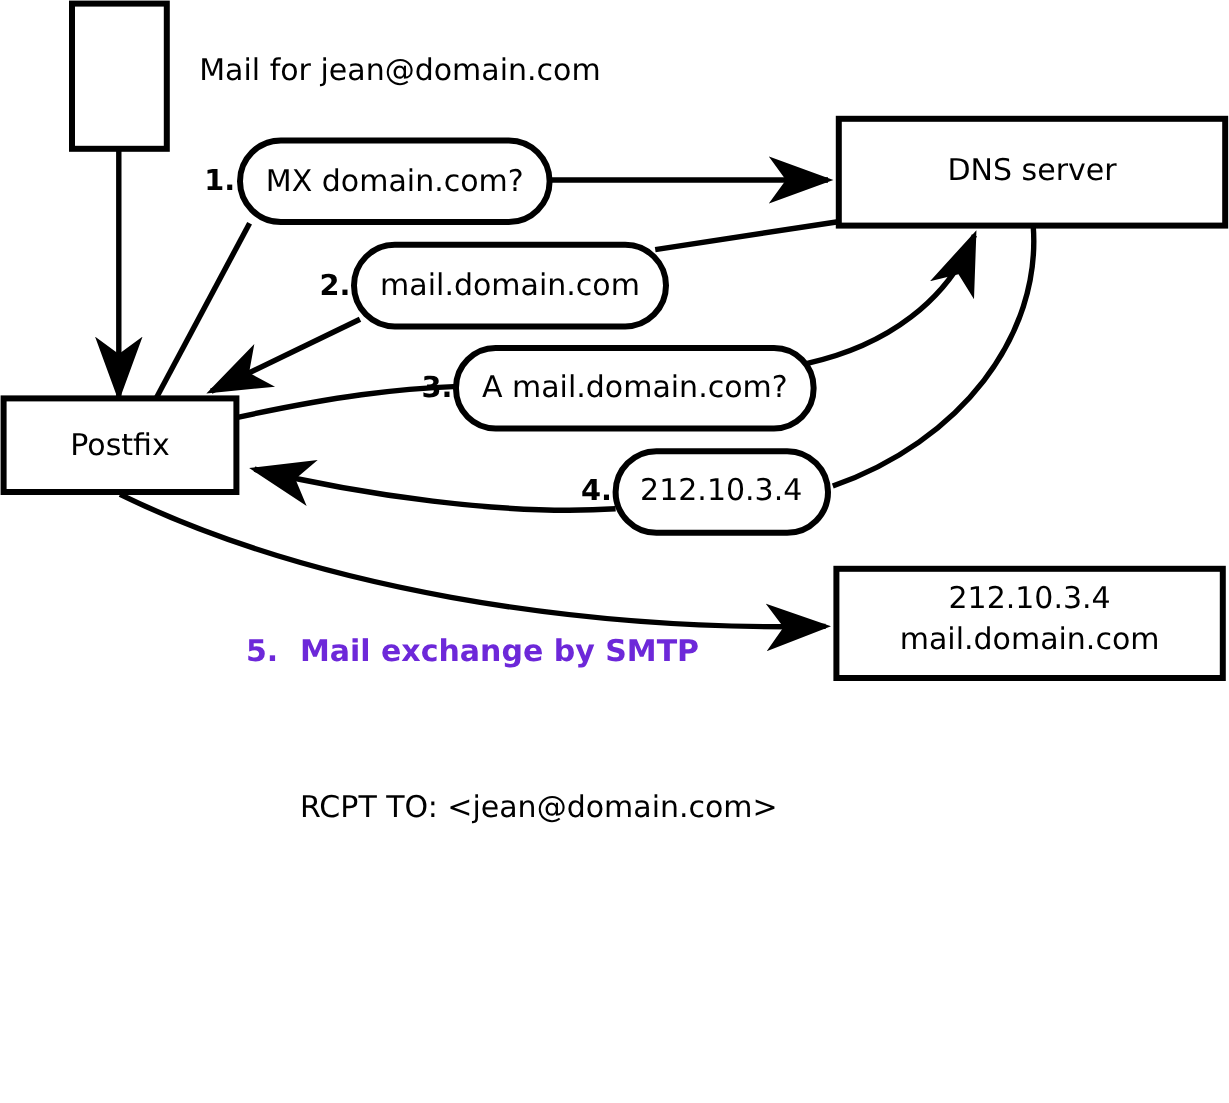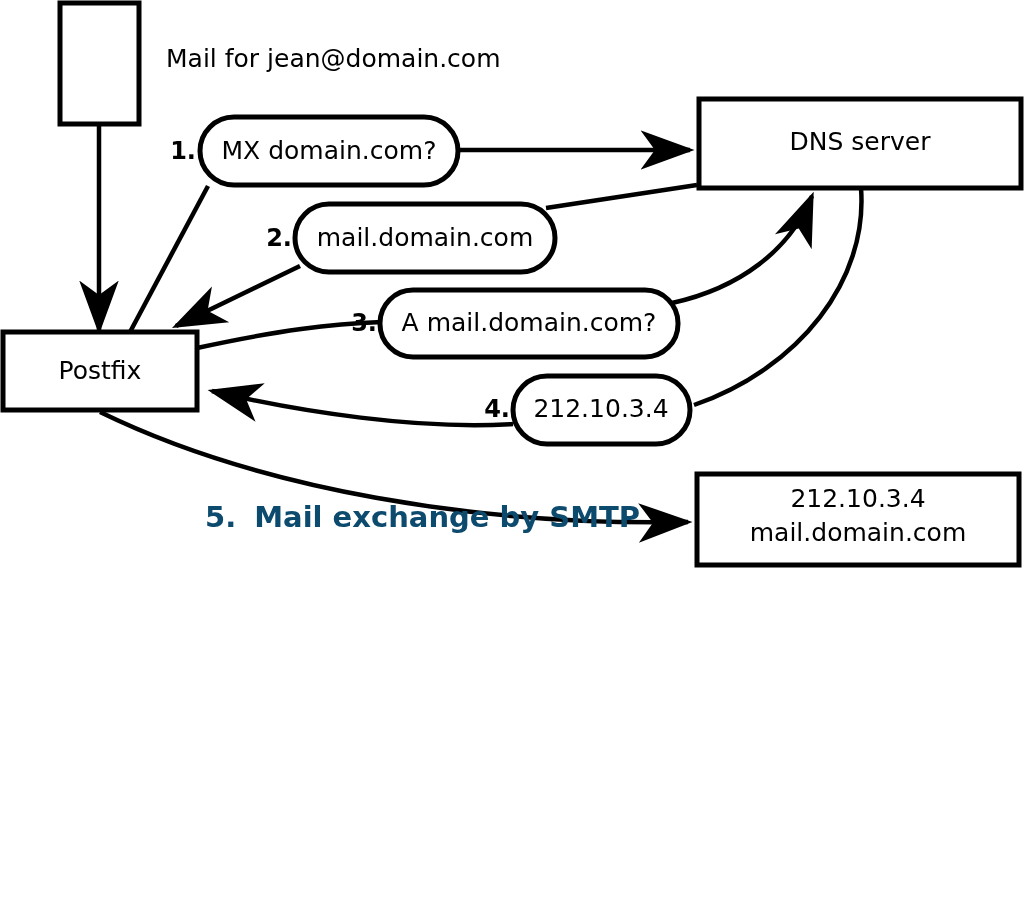--- a/index.html
+++ b/index.html
@@ -78,25 +78,25 @@
     font-family: "DejaVu Sans", sans-serif;
     font-size: 25px;
     line-height: 33px;
     color: #000000;
     white-space: pre;
   }
   .smtp-line { display: block; min-height: 33px; }
   .step5-wrap {
     position: absolute;
     left: 205px;
-    top: 500px;
+    top: 528px;
     font-family: "DejaVu Sans", sans-serif;
-    font-size: 29px;
+    font-size: 25px;
     font-weight: bold;
-    color: #0c4a6e;
+    color: #6d28d9;
   }
   .step5-num { font-weight: bold; }
   .step5-label { font-weight: bold; margin-left: 18px; }
 </style>
 </head>
 <body>
 
 <div id="diagram-root">
 
   <svg class="diagram" viewBox="0 0 1024 919" xmlns="http://www.w3.org/2000/svg">
@@ -157,20 +157,21 @@
 
     <text class="caption" x="166" y="60">Mail for jean@domain.com</text>
 
   </svg>
 
   <div class="step5-wrap">
     <span class="step5-num">5.</span><span class="step5-label">Mail exchange by SMTP</span>
   </div>
 
   <div class="smtp-text">
+    <span class="smtp-line">RCPT TO: &lt;jean@domain.com&gt;</span>
     
     
     
     
     
     
     
   </div>
 
 </div>

